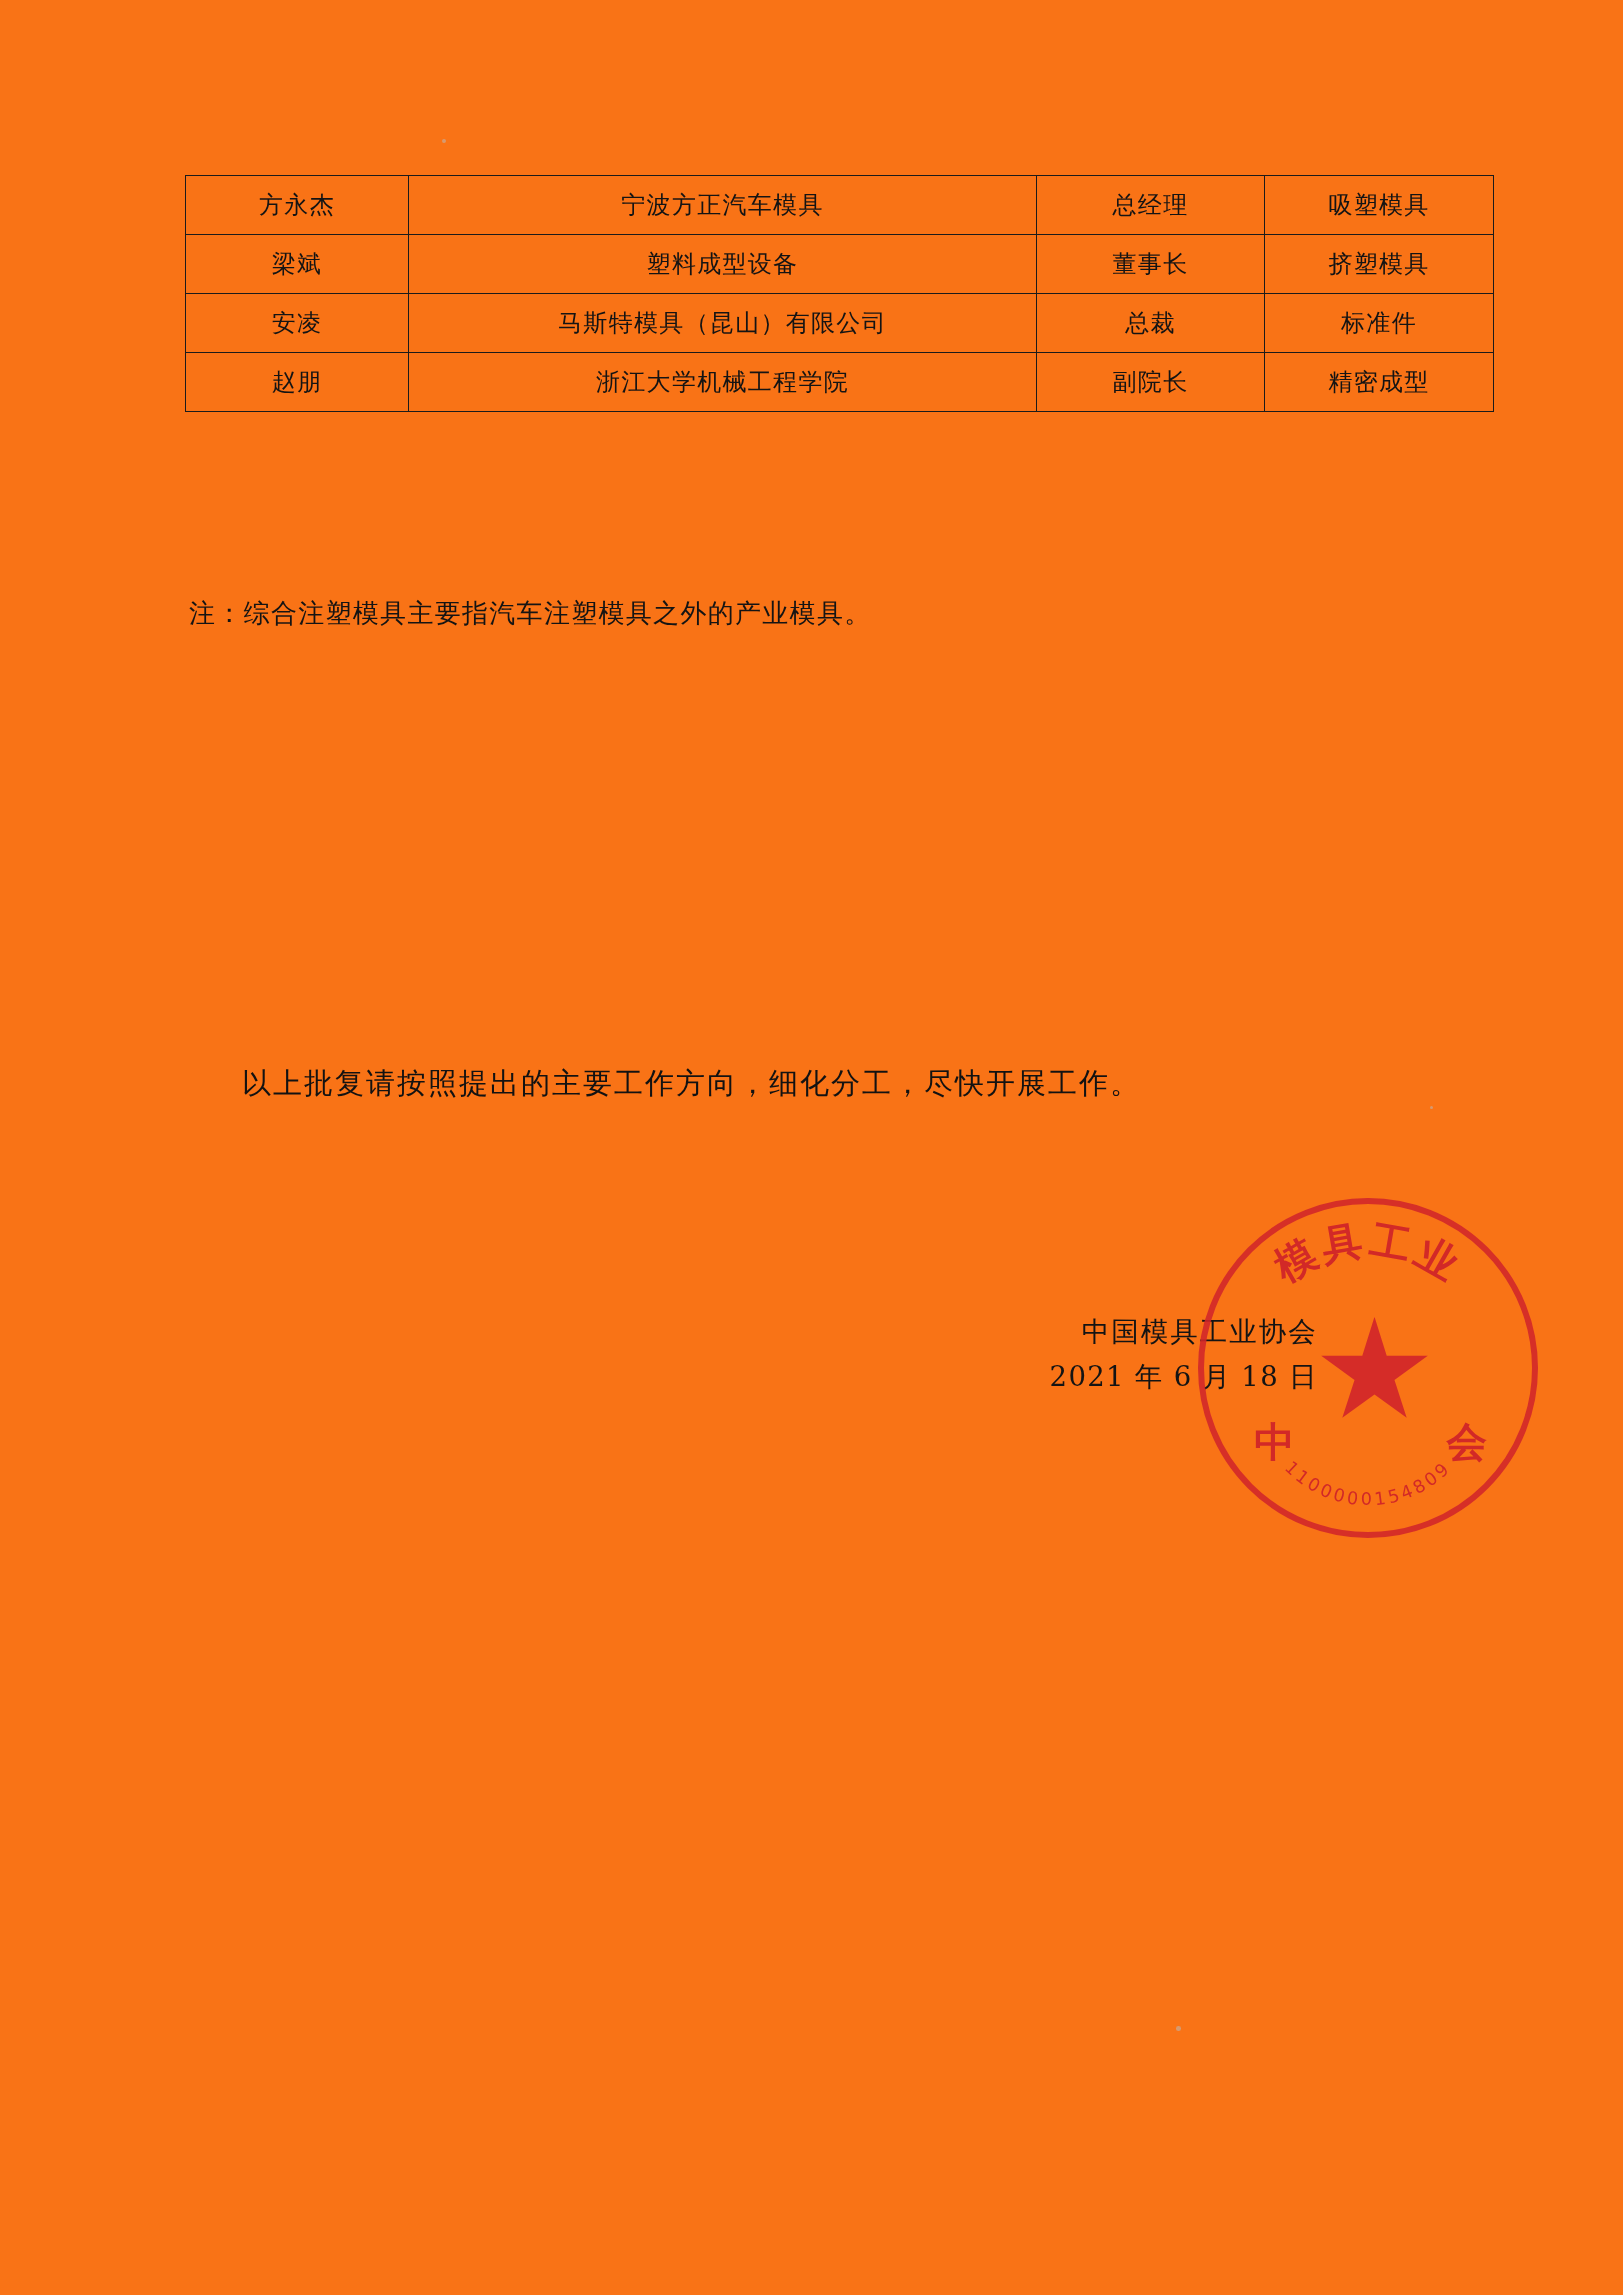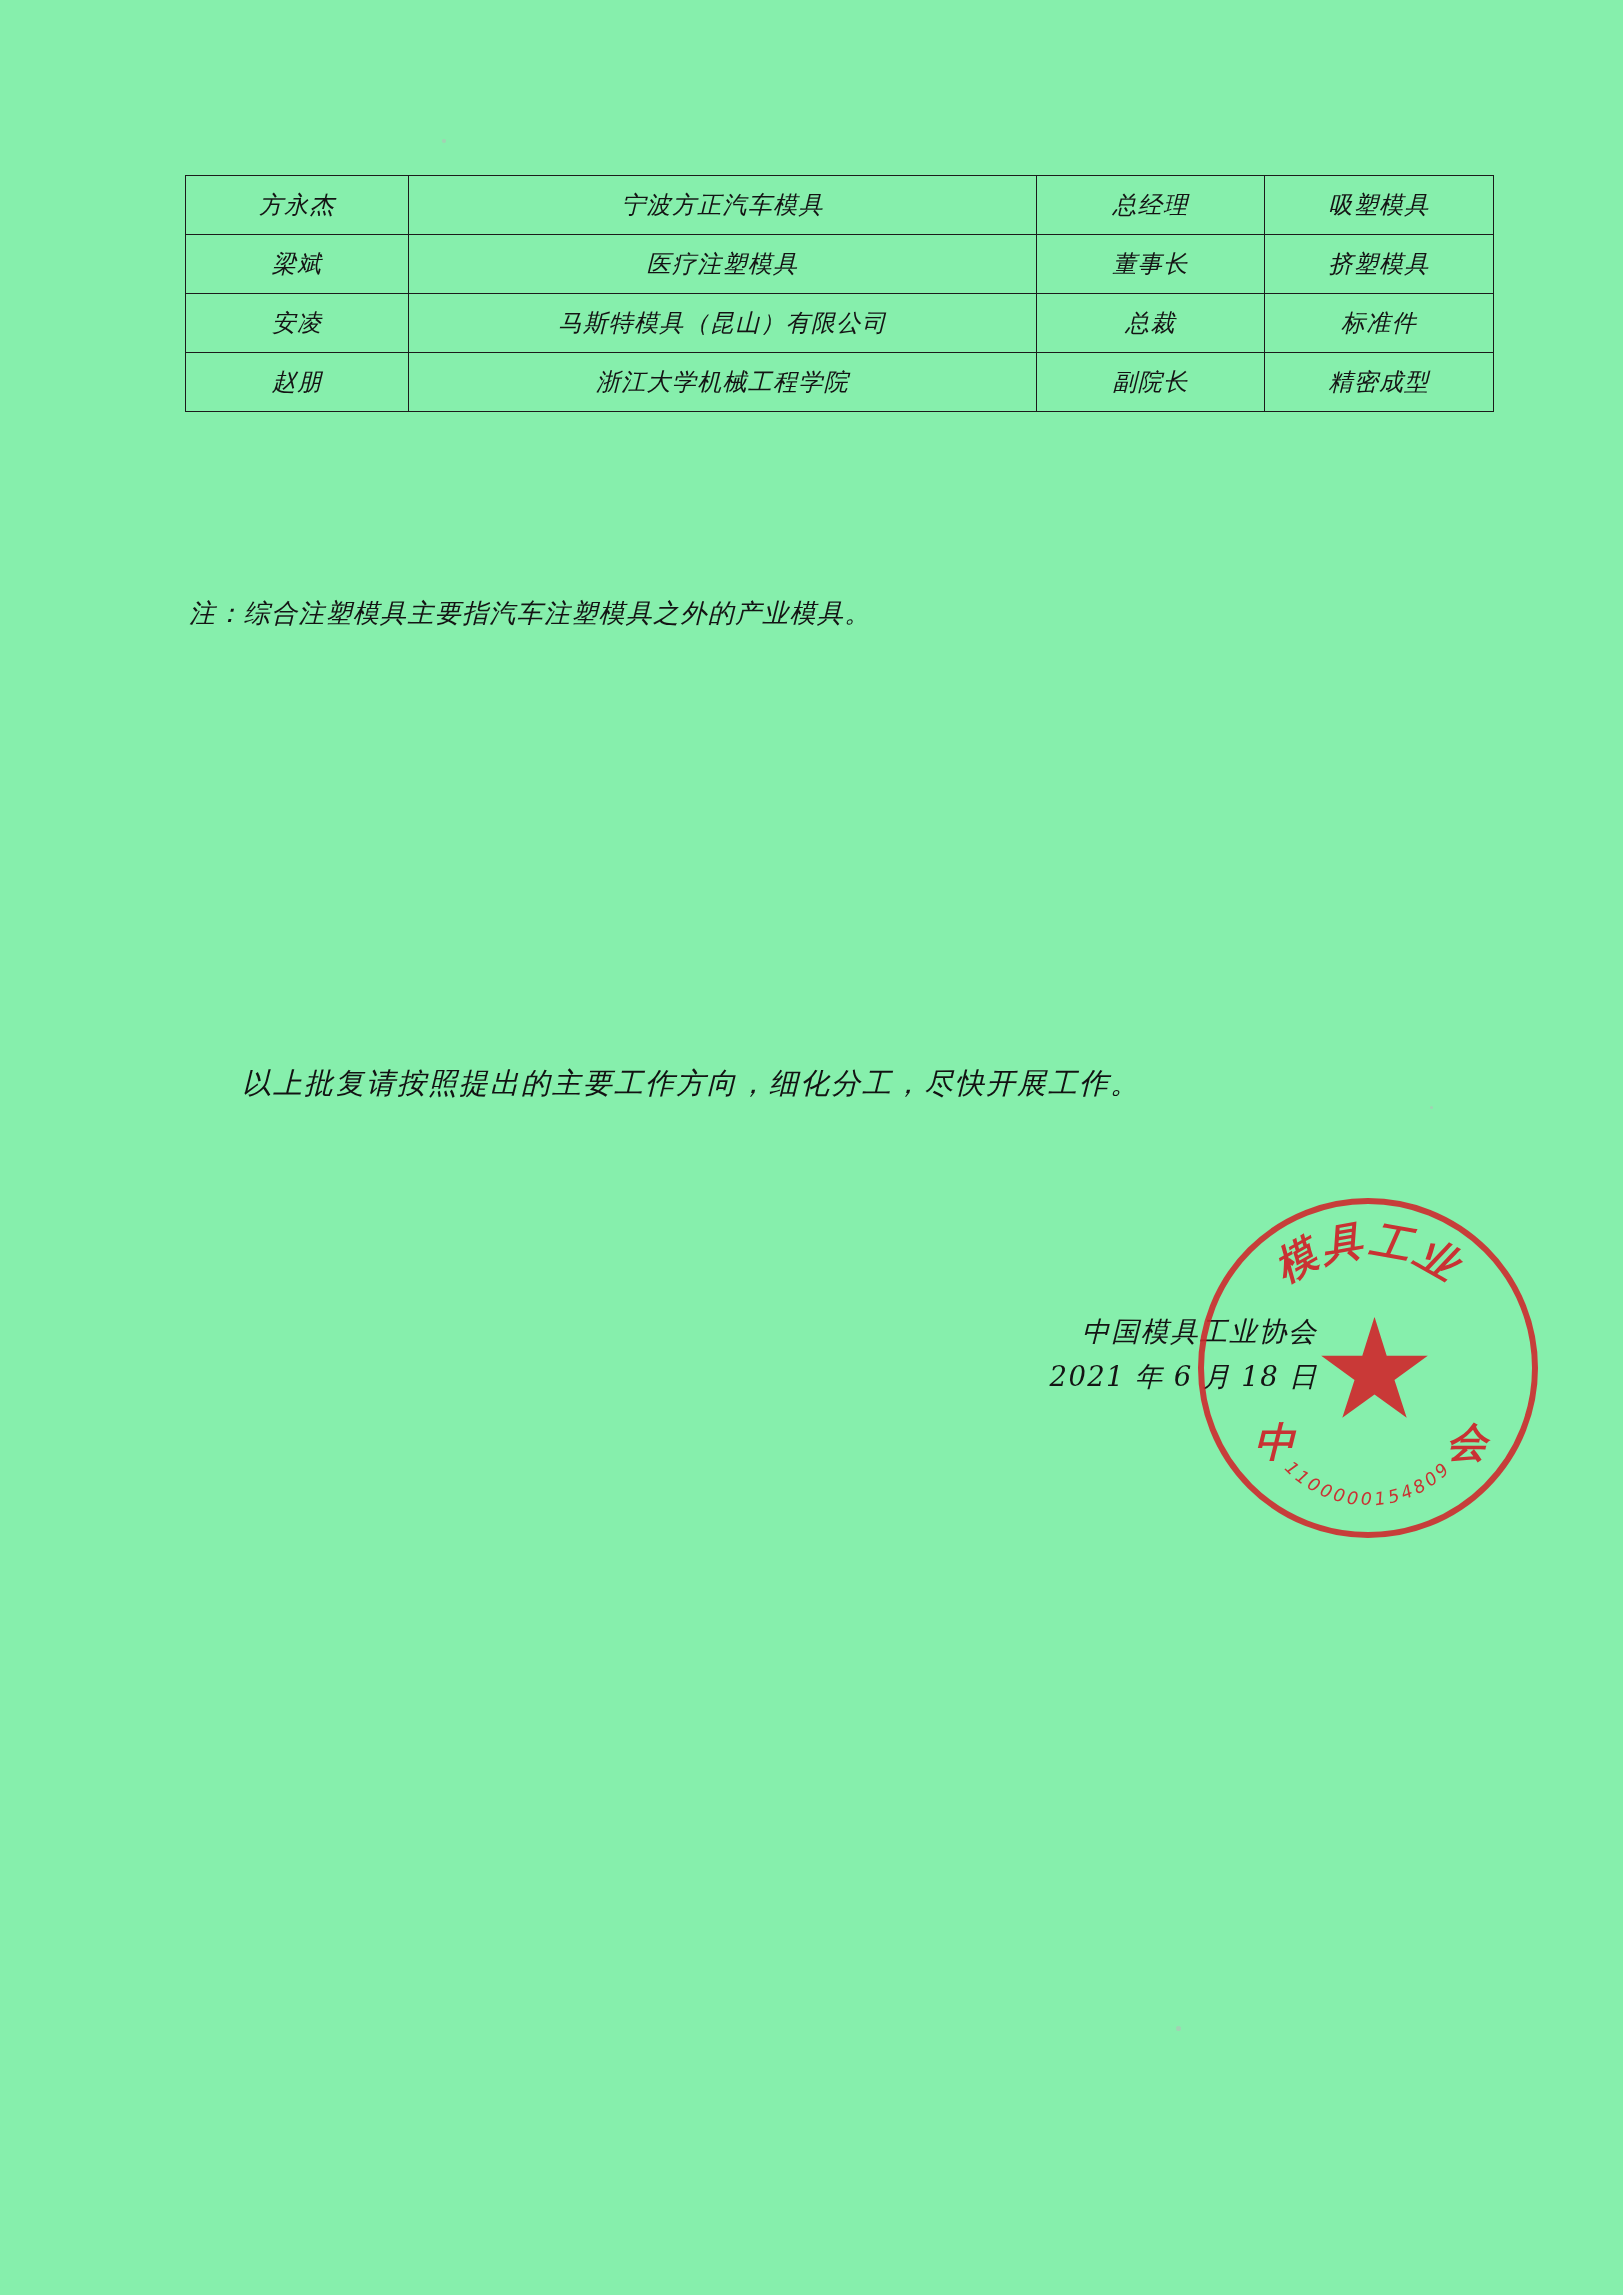--- a/index.html
+++ b/index.html
@@ -13,22 +13,21 @@
     position: relative;
     font-family: "DejaVu Serif", "Liberation Serif", serif;
     color: #111111;
     overflow: hidden;
   }
   .page {
     position: absolute;
     left: 0; top: 0;
     width: 1623px;
     height: 2295px;
-    background: #86efac;
-    font-style: italic;
+    background: #f97316;
   }
 
   
   .doc-table {
     position: absolute;
     border-collapse: collapse;
     table-layout: fixed;
   }
   .doc-table td, .doc-table th {
     border: 1.3px solid #1b1b1b;
@@ -184,21 +183,21 @@
     </colgroup>
     <tbody>
       <tr>
         <td>方永杰</td>
         <td>宁波方正汽车模具</td>
         <td>总经理</td>
         <td>吸塑模具</td>
       </tr>
       <tr>
         <td>梁斌</td>
-        <td>医疗注塑模具</td>
+        <td>塑料成型设备</td>
         <td>董事长</td>
         <td>挤塑模具</td>
       </tr>
       <tr>
         <td>安凌</td>
         <td>马斯特模具（昆山）有限公司</td>
         <td>总裁</td>
         <td>标准件</td>
       </tr>
       <tr>

